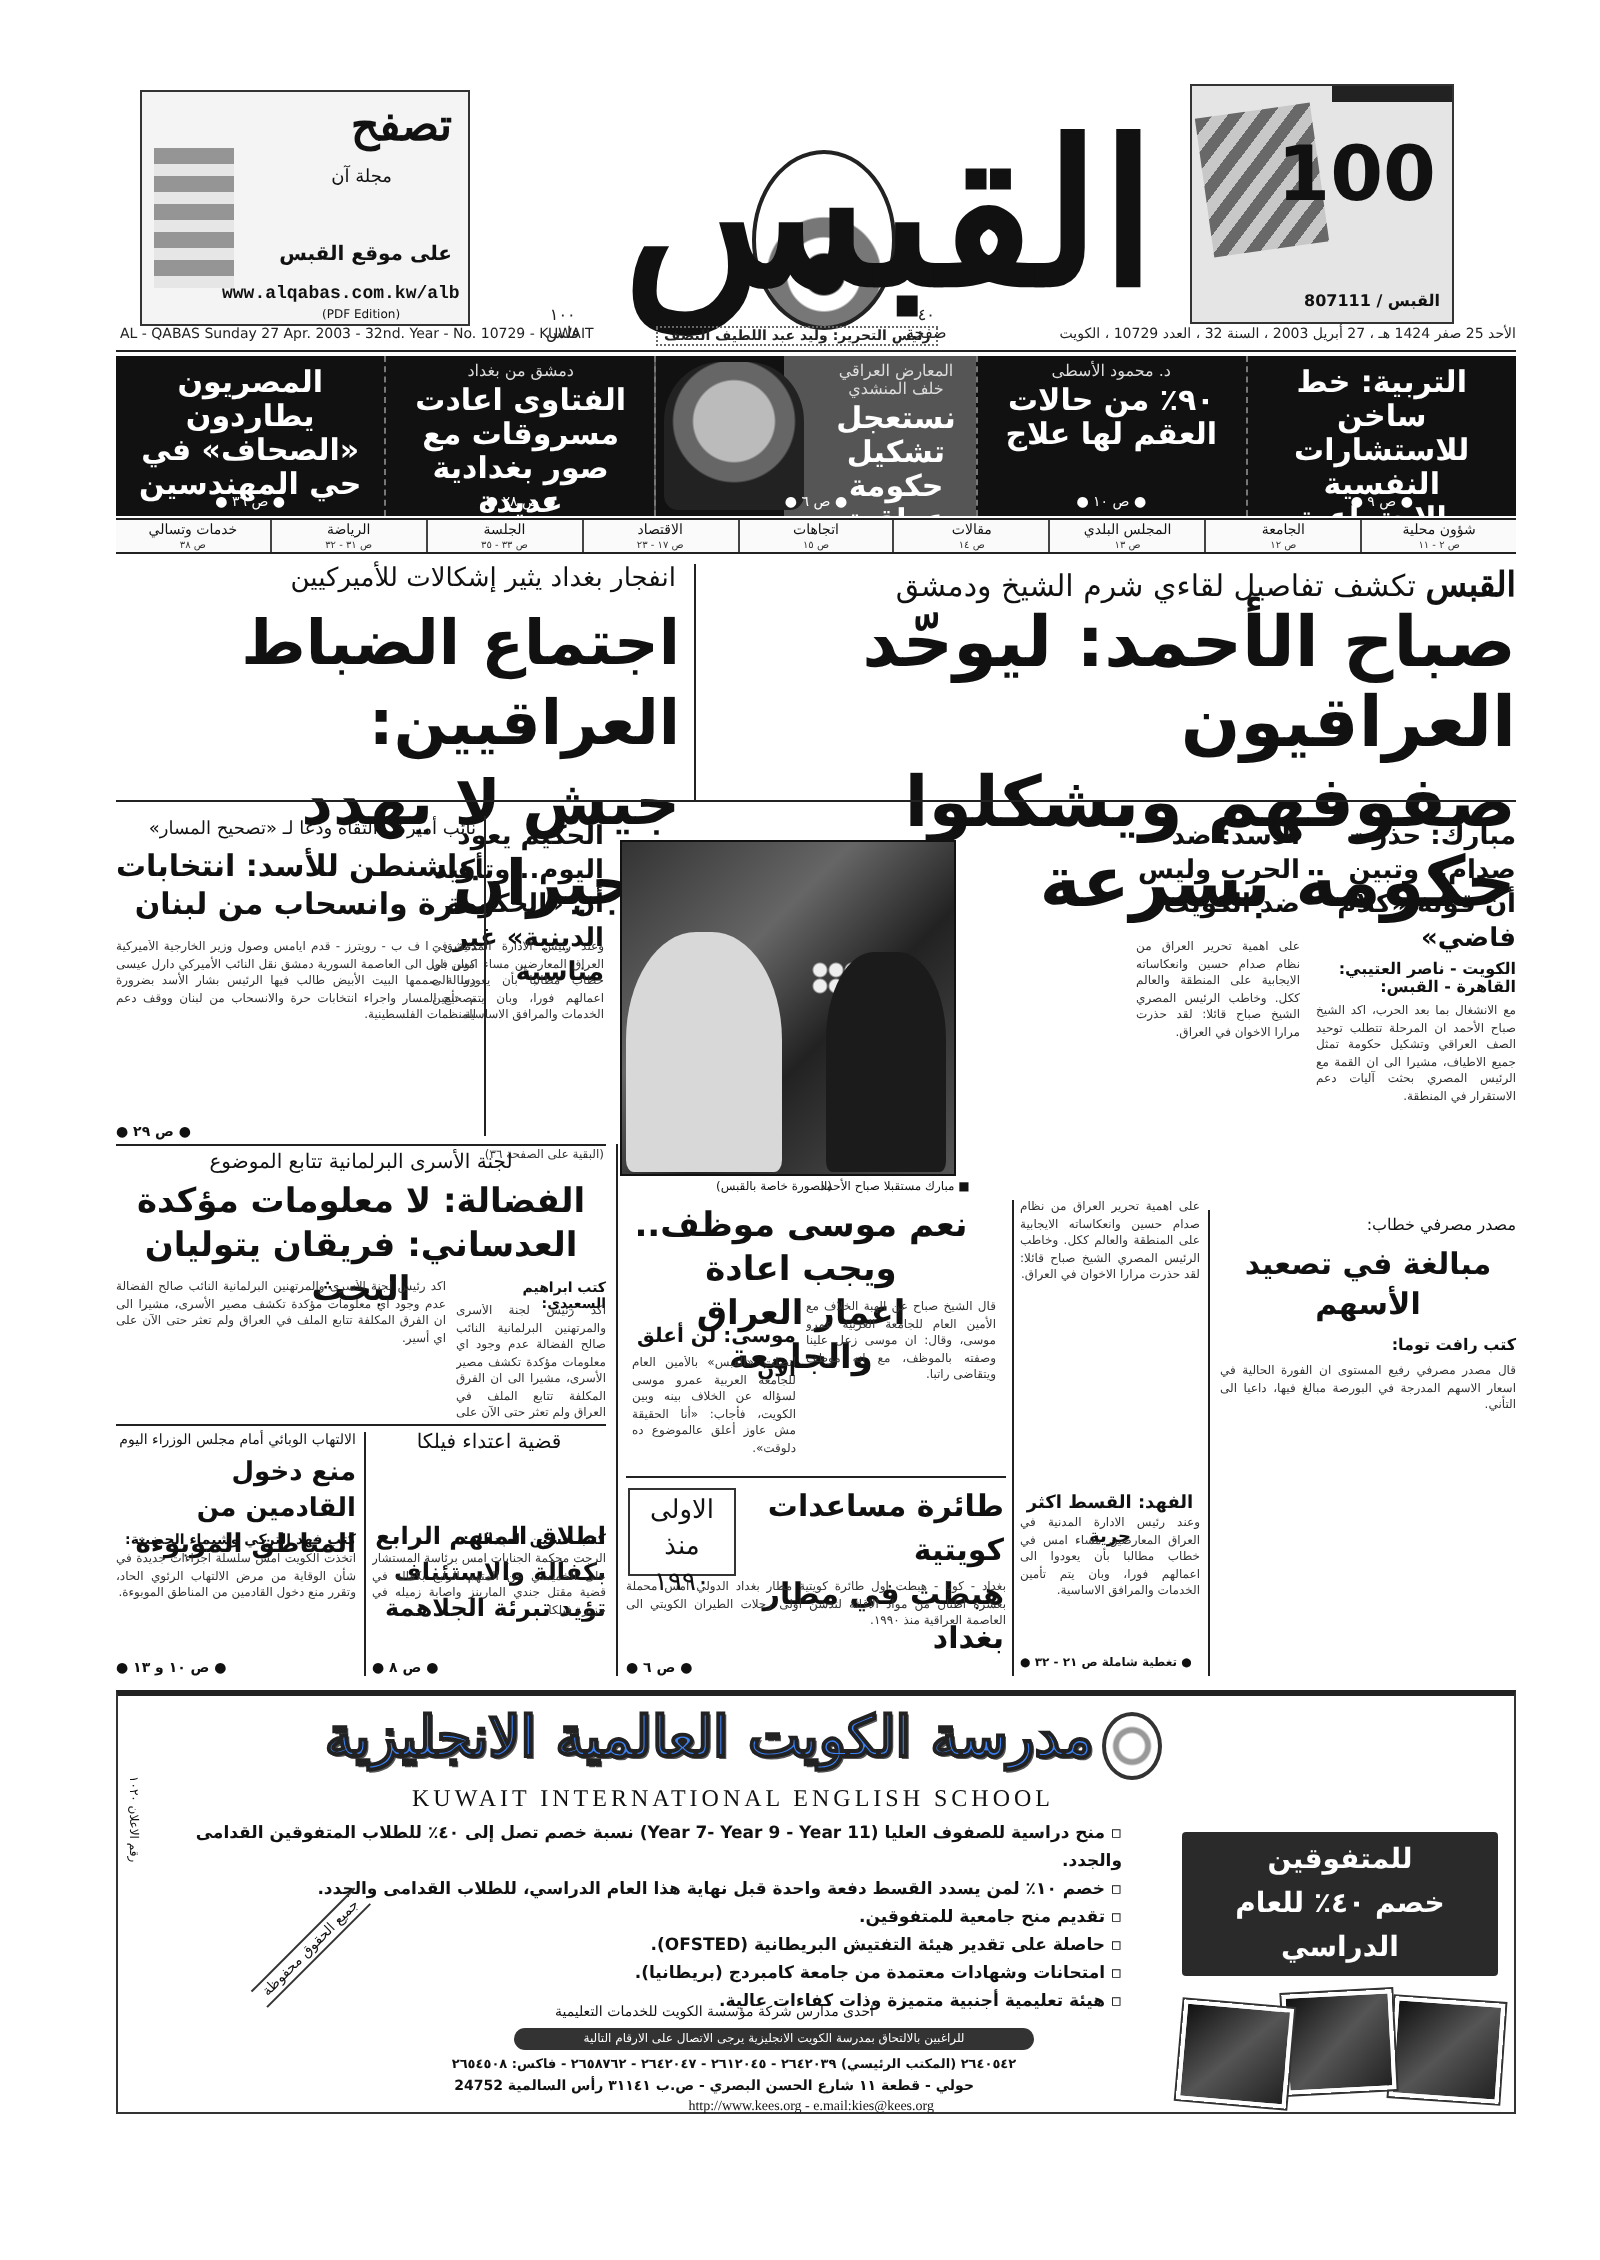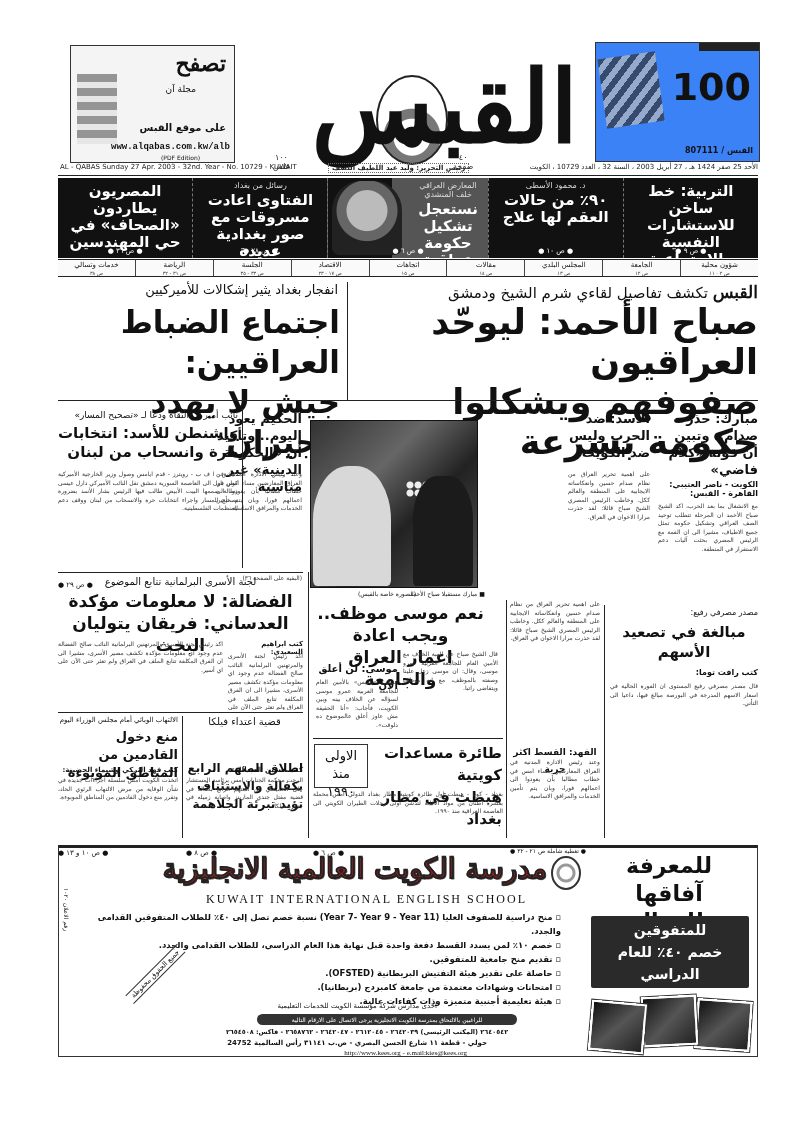--- a/index.html
+++ b/index.html
@@ -13,21 +13,21 @@
   .promo-left .mag { position: absolute; right: 38px; top: 38px; font-size: 9px; }
   .promo-left .on { position: absolute; right: 8px; top: 76px; font-size: 10px; font-weight: bold; }
   .promo-left .url { position: absolute; left: 40px; top: 96px; font-size: 9px; direction: ltr; font-family: "Liberation Mono", monospace; font-weight: bold; }
   .promo-left .pdf { position: absolute; left: 90px; top: 108px; font-size: 6px; direction: ltr; }
   .promo-left .phones { position: absolute; left: 6px; top: 28px; width: 40px; height: 70px; background: repeating-linear-gradient(180deg,#555 0 8px,#ddd 8px 14px); opacity: .6; }
 
   .logo { left: 190px; top: 50px; width: 330px; height: 115px; }
   .logo .word { position: absolute; right: 0; top: 0; font-family: "DejaVu Serif", serif; font-size: 100px; font-weight: bold; line-height: 115px; letter-spacing: -4px; }
   .logo .eye { position: absolute; left: 128px; top: 25px; width: 72px; height: 90px; border-radius: 50% 50% 50% 50%; border: 2px solid #222; background: radial-gradient(circle at 50% 70%, #111 0 10px, #fff 11px 18px, #777 19px 28px, #fff 29px); }
 
-  .promo-right { left: 537px; top: 42px; width: 165px; height: 120px; border: 1px solid #333; background: #3b82f6; overflow: hidden; }
+  .promo-right { left: 537px; top: 42px; width: 132px; height: 120px; border: 1px solid #333; background: #e5e5e5; overflow: hidden; }
   .promo-right .hd { position: absolute; right: 0; top: 0; width: 60px; height: 8px; background: #222; }
   .promo-right .big { position: absolute; right: 8px; top: 22px; font-size: 38px; font-weight: bold; font-family: "DejaVu Sans", sans-serif; }
   .promo-right .mag { position: absolute; left: 6px; top: 12px; width: 58px; height: 70px; background: repeating-linear-gradient(135deg,#333 0 6px,#bbb 6px 12px); opacity: .7; transform: rotate(-8deg); }
   .promo-right .code { position: absolute; right: 6px; bottom: 6px; font-size: 8px; font-weight: bold; direction: ltr; }
 
   .dateline { left: 0; top: 163px; width: 700px; height: 12px; font-size: 7px; color: #222; }
   .dateline .en { position: absolute; left: 2px; top: 0; direction: ltr; }
   .dateline .price { position: absolute; left: 215px; top: -10px; font-size: 8px; text-align: center; line-height: 9px; }
   .dateline .editor { position: absolute; left: 270px; top: 0; font-weight: bold; border: 1px dotted #666; padding: 0 3px; }
   .dateline .pages { position: absolute; left: 395px; top: -10px; font-size: 8px; text-align: center; line-height: 9px; }
@@ -54,33 +54,33 @@
   .kicker-main { right: 0; top: 282px; width: 395px; text-align: right; font-size: 15px; }
   .kicker-main b { font-family: "DejaVu Serif", serif; font-size: 17px; }
   .kicker-left { left: 0; top: 282px; width: 280px; text-align: right; font-size: 13px; }
   .vrule { width: 0; border-left: 1px solid #222; }
   .main-hl { right: 0; top: 302px; width: 405px; text-align: right; font-size: 35px; font-weight: bold; line-height: 40px; letter-spacing: -1px; }
   .left-hl { left: 0; top: 302px; width: 282px; text-align: right; font-size: 31px; font-weight: bold; line-height: 40px; letter-spacing: -1px; }
 
   .smallhl { font-size: 13px; font-weight: bold; line-height: 17px; text-align: right; }
   .kick2 { font-size: 10px; text-align: right; }
   .body { font-size: 6px; line-height: 8.5px; color: #333; text-align: justify; }
-  .pref { font-size: 7px; font-weight: normal; margin-top: 19px; }
+  .pref { font-size: 7px; font-weight: bold; }
 
   .photo-main { left: 252px; top: 420px; width: 168px; height: 168px; background: linear-gradient(135deg,#333 0%,#666 35%,#222 60%,#555 100%); border: 1px solid #111; overflow: hidden; }
   .photo-main .p1 { position: absolute; left: 2px; top: 45px; width: 78px; height: 120px; border-radius: 45% 45% 5% 5%; background: #d8d8d8; }
   .photo-main .p2 { position: absolute; right: 4px; top: 55px; width: 60px; height: 110px; border-radius: 40% 40% 5% 5%; background: #1b1b1b; }
   .photo-main .flw { position: absolute; left: 95px; top: 60px; width: 40px; height: 16px; background: radial-gradient(circle,#eee 0 3px,transparent 4px) 0 0/8px 8px; }
   .cap { font-size: 6px; }
 
   .boxnote { border: 1px solid #333; text-align: center; font-size: 13px; line-height: 18px; padding: 2px; }
 
   
   .ad { left: 0; top: 845px; width: 700px; height: 212px; border: 1px solid #333; border-top: 3px solid #222; }
-  .ad .school-ar { position: absolute; right: 210px; top: 4px; font-family: "DejaVu Serif", serif; font-size: 28px; font-weight: bold; color: #b91c1c; -webkit-text-stroke: 1px #222; text-shadow: 1px 1px 0 #555; }
+  .ad .school-ar { position: absolute; right: 210px; top: 4px; font-family: "DejaVu Serif", serif; font-size: 28px; font-weight: bold; color: #3b82f6; -webkit-text-stroke: 1px #222; text-shadow: 1px 1px 0 #555; }
   .ad .school-en { position: absolute; right: 230px; top: 44px; font-family: "Liberation Serif", serif; font-size: 12px; letter-spacing: 2px; direction: ltr; }
   .ad .crest { position: absolute; right: 176px; top: 8px; width: 30px; height: 34px; border: 2px solid #333; border-radius: 50%; background: radial-gradient(circle,#fff 0 6px,#999 7px 9px,#fff 10px); }
   .ad .slogan { position: absolute; right: 8px; top: 4px; width: 160px; text-align: center; font-size: 22px; font-weight: bold; line-height: 28px; }
   .ad .offer { position: absolute; right: 8px; top: 68px; width: 158px; height: 72px; background: #2a2a2a; color: #fff; text-align: center; font-size: 14px; font-weight: bold; line-height: 22px; padding-top: 3px; border-radius: 2px; }
   .ad .offer .yrs { font-size: 12px; }
   .ad .pics { position: absolute; right: 6px; top: 148px; width: 162px; height: 58px; }
   .ad .pics div { position: absolute; width: 55px; height: 50px; background: linear-gradient(135deg,#111,#555,#222); border: 2px solid #fff; box-shadow: 0 0 0 1px #333; }
   .ad .bullets { position: absolute; right: 196px; top: 62px; width: 470px; font-size: 8.5px; font-weight: bold; line-height: 14px; text-align: right; }
   .ad .bullets div::before { content: "▫ "; font-weight: normal; }
   .ad .group { position: absolute; right: 320px; top: 154px; font-size: 7px; }
@@ -145,21 +145,21 @@
     </div>
     <div class="teaser photo">
       <div class="face"></div>
       <div class="txt">
         <div class="kick">المعارض العراقي خلف المنشدي</div>
         <div class="hl">نستعجل تشكيل حكومة عراقية انتقالية</div>
       </div>
       <div class="pg">● ص ٦ ●</div>
     </div>
     <div class="teaser">
-      <div class="kick">رسائل من بغداد</div>
+      <div class="kick">دمشق من بغداد</div>
       <div class="hl">الفتاوى اعادت مسروقات مع صور بغدادية عديدة</div>
       <div class="pg">● ص ٢٨ ●</div>
     </div>
     <div class="teaser">
       <div class="kick"></div>
       <div class="hl">المصريون يطاردون «الصحاف» في حي المهندسين</div>
       <div class="pg">● ص ٣٦ ●</div>
     </div>
   </div>
 
@@ -291,33 +291,29 @@
 
   <div class="abs vrule" style="left:448px; top:600px; height:238px;"></div>
 
   <div class="abs body" style="left:452px; top:600px; width:90px; height:140px; overflow:hidden;">على اهمية تحرير العراق من نظام صدام حسين وانعكاساته الايجابية على المنطقة والعالم ككل. وخاطب الرئيس المصري الشيخ صباح قائلا: لقد حذرت مرارا الاخوان في العراق.</div>
   <div class="abs smallhl" style="left:452px; top:744px; width:90px; font-size:9px; text-align:center;">الفهد: القسط اكثر حرية</div>
   <div class="abs body" style="left:452px; top:758px; width:90px; height:60px; overflow:hidden;">وعند رئيس الادارة المدنية في العراق المعارضين مساء امس في خطاب مطالبا بأن يعودوا الى اعمالهم فورا، وبان يتم تأمين الخدمات والمرافق الاساسية.</div>
   <div class="abs pref" style="left:452px; top:828px; font-size:6px;">● تغطية شاملة ص ٢١ - ٣٢ ●</div>
 
   <div class="abs vrule" style="left:546px; top:605px; height:233px;"></div>
 
-  <div class="abs kick2" style="right:0; top:608px; width:148px; font-size:8px;">مصدر مصرفي رفيع:</div>
+  <div class="abs kick2" style="right:0; top:608px; width:148px; font-size:8px;">مصدر مصرفي خطاب:</div>
   <div class="abs smallhl" style="right:0; top:622px; width:148px; font-size:15px; line-height:20px; text-align:center;">مبالغة في تصعيد الأسهم</div>
   <div class="abs kick2" style="right:0; top:668px; width:148px; font-size:8px; font-weight:bold;">كتب رافت توما:</div>
   <div class="abs body" style="right:0; top:682px; width:148px; height:150px; overflow:hidden;">قال مصدر مصرفي رفيع المستوى ان الفورة الحالية في اسعار الاسهم المدرجة في البورصة مبالغ فيها، داعيا الى التأني.</div>
 
   <div class="abs ad">
     <div class="school-ar">مدرسة الكويت العالمية الانجليزية</div>
     <div class="crest"></div>
     <div class="school-en">KUWAIT INTERNATIONAL ENGLISH SCHOOL</div>
-    <div class="slogan">
-      <div>للمعرفة آفاقها</div>
-      <div>وللمعالي طلابها..</div>
-    </div>
     <div class="offer">
       <div>للمتفوقين</div>
       <div>خصم ٤٠٪ للعام الدراسي</div>
       <div class="yrs">٢٠٠٢ - ٢٠٠٤</div>
     </div>
     <div class="pics">
       <div style="right:0; top:4px; transform:rotate(4deg);"></div>
       <div style="right:54px; top:0; transform:rotate(-3deg);"></div>
       <div style="right:106px; top:6px; transform:rotate(5deg);"></div>
     </div>

